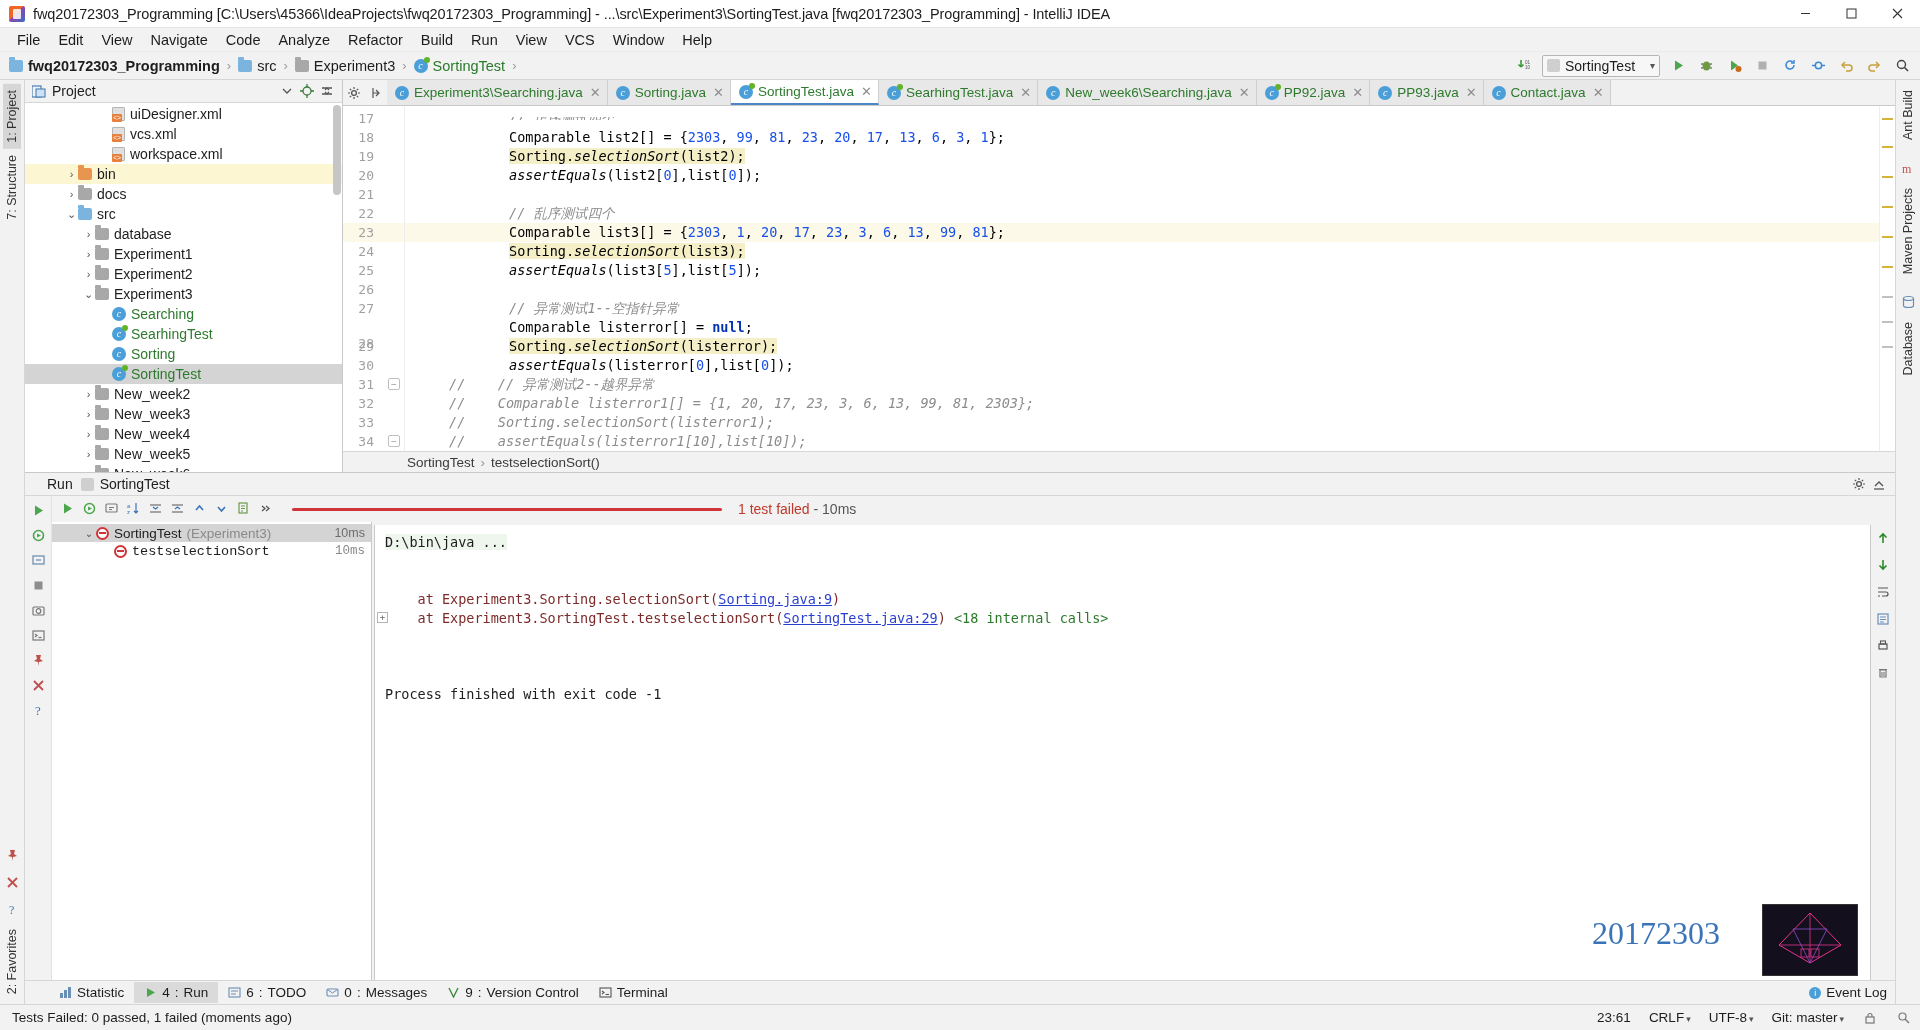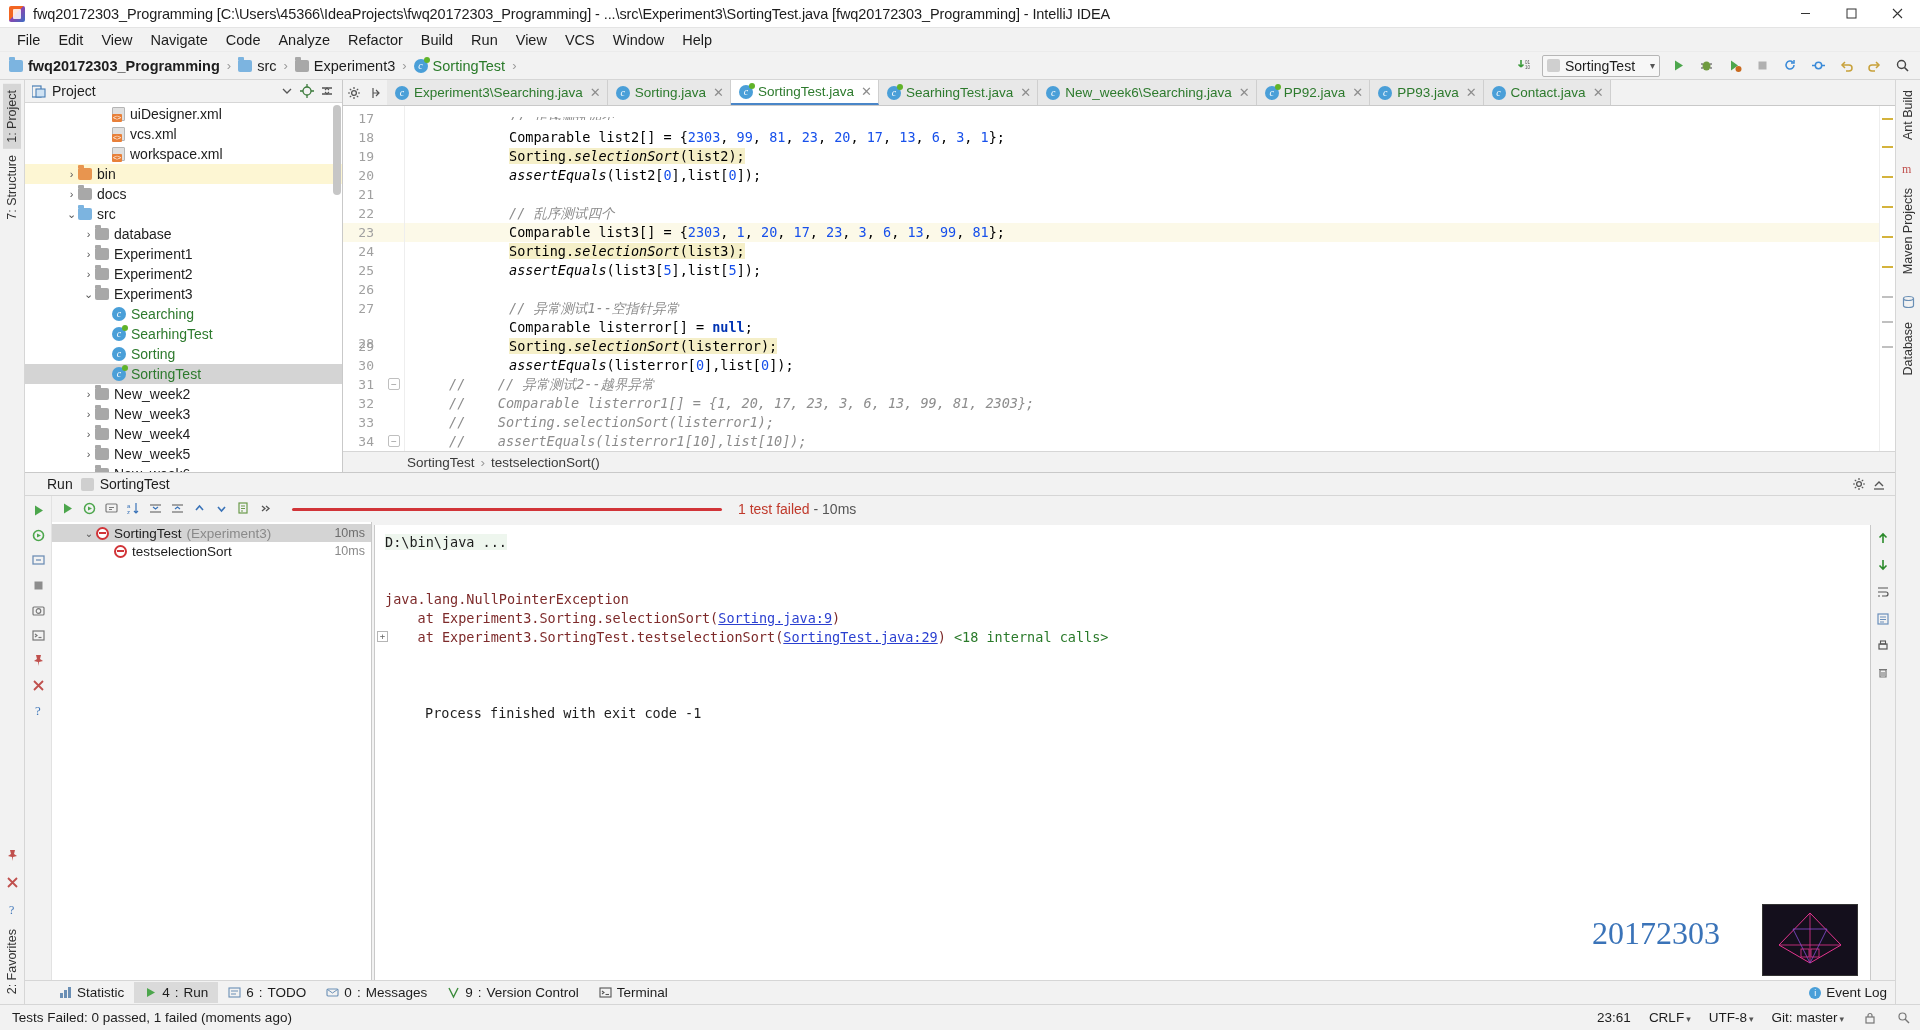--- a/index.html
+++ b/index.html
@@ -850,39 +850,38 @@
 
             <div class="run-split">
               <div class="test-tree" id="testtree">
                   <div class="ttrow sel" style="padding-left: 30px;">
                     <span class="arrow">⌄</span>
                     <span class="err-ico"></span>
                     <span>SortingTest</span>
                     <span class="dim" style="margin-left: 5px;">(Experiment3)</span>
                     <span class="ms">10ms</span>
                   </div>
-                  <div class="ttrow" style="padding-left: 48px;">
+                  <div class="ttrow" style="padding-left: 48px; font-family: Liberation Mono, monospace;">
                     <span class="arrow"></span>
                     <span class="err-ico"></span>
                     <span>testselectionSort</span>
                     <span class="ms">10ms</span>
                   </div>
                 </div>
               <div class="console" id="console">
                   <div>
                     <div class="cons-line" style="position: relative;"><span class="cz cmd">D:\bin\java ...</span></div>
                     <div class="cons-line" style="position: relative;">&nbsp;</div>
                     <div class="cons-line" style="position: relative;">&nbsp;</div>
-                    <div class="cons-line" style="position: relative;"><span class="cz exc">java.lang.NullPointerException</span></div>
                     <div class="cons-line" style="position: relative;"><span class="cz exc">    at Experiment3.Sorting.selectionSort(</span><span class="lnk">Sorting.java:9</span><span class="cz exc">)</span></div>
                     <div class="cons-line" style="position: relative;"><span class="fold-plus">+</span><span class="cz exc">    at Experiment3.SortingTest.testselectionSort(</span><span class="lnk">SortingTest.java:29</span><span class="cz exc">)</span><span class="grn"> &lt;18 internal calls&gt;</span></div>
                     <div class="cons-line" style="position: relative;">&nbsp;</div>
                     <div class="cons-line" style="position: relative;">&nbsp;</div>
                     <div class="cons-line" style="position: relative;">&nbsp;</div>
-                    <div class="cons-line" style="position: relative; margin-left: 40px;"><span class="cz">Process finished with exit code -1</span></div>
+                    <div class="cons-line" style="position: relative;"><span class="cz">Process finished with exit code -1</span></div>
                   </div>
                 <div class="wm">20172303</div>
                 <div class="logo">
                   <svg width="94" height="70" viewBox="0 0 94 70">
                     <rect width="94" height="70" fill="#140f1c"></rect>
                     <path d="M47 8 L78 40 L47 58 L16 40 Z" fill="none" stroke="#e4348f" stroke-width="1"></path>
                     <path d="M47 8 L47 58 M16 40 L78 40" stroke="#e4348f" stroke-width="0.8"></path>
                     <path d="M30 24 L64 24 L47 58 Z" fill="none" stroke="#8a4fd8" stroke-width="0.8"></path>
                     <rect x="38" y="44" width="8" height="8" fill="none" stroke="#e4348f" stroke-width="0.8"></rect>
                     <rect x="48" y="44" width="8" height="8" fill="none" stroke="#e4348f" stroke-width="0.8"></rect>

